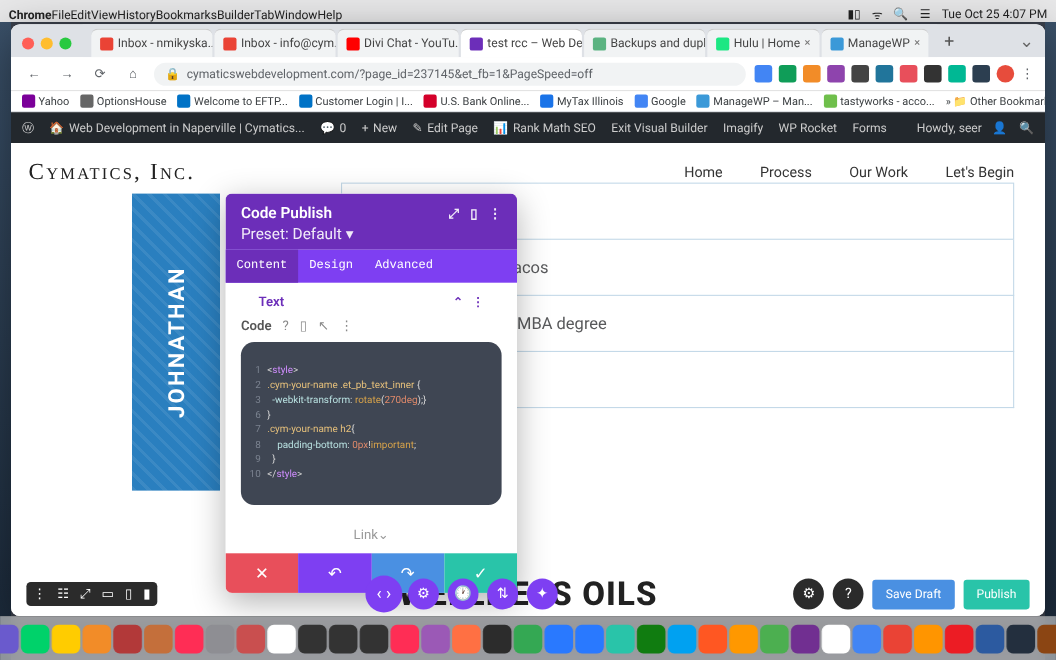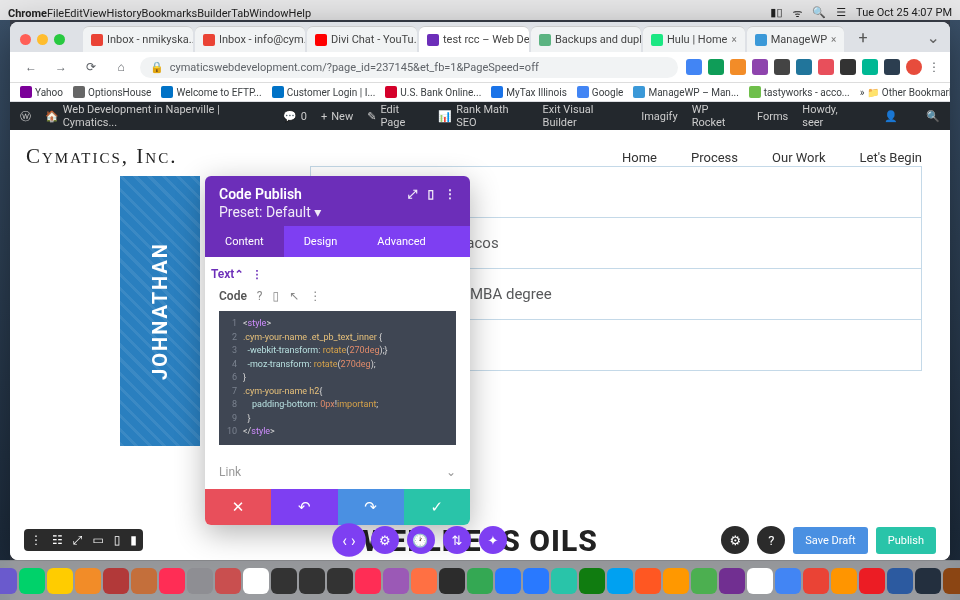--- a/index.html
+++ b/index.html
@@ -29,51 +29,51 @@
 .exticons { display:flex; gap:6px; align-items:center; }
 .ext { width:16px; height:16px; border-radius:3px; }
 
 .bm { display:flex; gap:10px; padding:3px 10px; background:#fff; border-bottom:1px solid #dadce0; font-size:10px; color:#3c4043; align-items:center; overflow:hidden; white-space:nowrap; }
 .bm span{display:flex;align-items:center;gap:3px}
 .bm .bmico{width:12px;height:12px;border-radius:2px}
 
 
 .wpbar { height:28px; background:#23282d; color:#ccc; display:flex; align-items:center; font-size:11px; padding:0 10px; gap:14px; }
 .wpbar .wpitem{display:flex;align-items:center;gap:4px}
-.wpbar .right{margin-left:auto;display:flex;gap:28px;align-items:center}
+.wpbar .right{margin-left:auto;display:flex;gap:10px;align-items:flex-end}
 
 
 .page { flex:1; background:#fff; position:relative; overflow:hidden; }
 .brand { position:absolute; top:14px; left:16px; font-family:Georgia,serif; font-size:21px; letter-spacing:2px; color:#222; font-variant:small-caps; }
 .nav { position:absolute; top:20px; right:28px; display:flex; gap:34px; font-size:13px; color:#333; }
 .sidebox { position:absolute; top:46px; left:110px; width:80px; height:270px; background:#2a7fbf; background-image:repeating-linear-gradient(45deg,rgba(255,255,255,.08) 0 3px,transparent 3px 10px); display:flex; align-items:center; justify-content:center; }
 .sidebox span { transform:rotate(-90deg); color:#fff; font-weight:700; font-size:20px; letter-spacing:2px; white-space:nowrap; }
 .rows { position:absolute; top:36px; left:300px; right:28px; }
 .row { border:1px solid #c4d9e8; border-top:none; padding:16px 20px; color:#58595b; font-size:15px; }
 .row:first-child{border-top:1px solid #c4d9e8}
 .wellness { position:absolute; bottom:2px; left:50%; transform:translateX(-50%); font-size:30px; font-weight:800; letter-spacing:1px; color:#222; }
 
 
 .panel { position:absolute; top:46px; left:195px; width:265px; background:#fff; border-radius:6px; box-shadow:0 8px 30px rgba(0,0,0,.3); overflow:hidden; font-size:12px; }
 .phead { background:#6c2eb9; color:#fff; padding:10px 14px 6px; }
 .phead h3{font-size:14px;font-weight:600;display:flex;align-items:center}
 .phead .icons{margin-left:auto;display:flex;gap:10px;font-size:12px;opacity:.9}
 .preset{font-size:14px;opacity:.9;margin-top:2px}
 .ptabs { background:#7e3ff2; display:flex; color:#fff; font-size:11px; }
-.ptab { padding:9px 20px; }
+.ptab { padding:9px 10px;font-family:Liberation Mono, monospace; }
 .ptab.active{background:#6c2eb9}
 .psearch{display:flex;background:#f1f1f1;padding:6px 10px;justify-content:space-between;color:#888}
 .filterbtn{background:#e3e3e3;padding:2px 6px;border-radius:3px;font-size:10px;color:#555}
-.psection{padding:10px 6px 4px;color:#6c2eb9;font-weight:600;display:flex;align-items:center}
+.psection{padding:10px 30px 4px;color:#6c2eb9;font-weight:600;display:flex;justify-content:space-between;align-items:center}
 .psection .sicons{display:flex;gap:8px;color:#6c2eb9;font-size:11px}
 .crow{padding:4px 14px 8px;display:flex;gap:10px;color:#888;font-size:12px;align-items:center}
-.code{margin:0 14px 10px;background:#3f4653;border-radius:0;padding:6px 4px;font-family:Menlo,monospace;font-size:9px;line-height:1.5;color:#d6d6d6;overflow:hidden}
+.code{margin:0 14px 10px;background:#3f4653;border-radius:12px;padding:20px 4px;font-family:Menlo,monospace;font-size:9px;line-height:1.5;color:#d6d6d6;overflow:hidden}
 .code .ln{color:#7a828f;width:14px;display:inline-block;text-align:right;margin-right:6px}
 .t-tag{color:#d08dff}.t-sel{color:#e6c07b}.t-prop{color:#b8e0e0}.t-val{color:#d6a24a}.t-num{color:#e08a6a}.t-br{color:#d6d6d6}
-.plink{padding:10px 14px;color:#999;display:flex;justify-content:space-between}
+.plink{padding:10px 14px;color:#999;display:flex;justify-content:center}
 .pactions{display:flex}
 .pab{flex:1;height:36px;display:flex;align-items:center;justify-content:center;color:#fff;font-size:15px}
 .pab.x{background:#e84f5b}.pab.u{background:#7e3ff2}.pab.r{background:#4a90e2}.pab.ok{background:#29c4a9}
 
 
 .dbar { position:absolute; bottom:6px; left:0; right:0; display:flex; align-items:center; padding:0 14px; gap:6px; }
 .dgroup{background:#2b2b2b;border-radius:4px;padding:4px 6px;display:flex;gap:10px;color:#fff;font-size:12px}
 .circ{width:28px;height:28px;border-radius:50%;display:flex;align-items:center;justify-content:center;color:#fff;font-size:13px}
 .cpurple{background:#7e3ff2}.cblack{background:#2b2b2b}
 .dexpand{transform:scale(1.2)}
@@ -260,21 +260,20 @@
         <span style="color:#555;font-weight:600">Code</span>
         <span>?</span>
         <span>▯</span>
         <span>↖</span>
         <span>⋮</span>
       </div>
       <div class="code" id="codebox">
           <div><span class="ln">1</span><span class="t-br">&lt;</span><span class="t-tag">style</span><span class="t-br">&gt;</span></div>
           <div><span class="ln">2</span><span class="t-sel">.cym-your-name .et_pb_text_inner</span> <span class="t-br">{</span></div>
           <div><span class="ln">3</span>&nbsp;&nbsp;<span class="t-prop">-webkit-transform</span>: <span class="t-val">rotate</span>(<span class="t-num">270deg</span>);}</div>
-          <div><span class="ln">4</span>&nbsp;&nbsp;<span class="t-prop">-moz-transform</span>: <span class="t-val">rotate</span>(<span class="t-num">270deg</span>);</div>
           <div><span class="ln">6</span><span class="t-br">}</span></div>
           <div><span class="ln">7</span><span class="t-sel">.cym-your-name h2</span><span class="t-br">{</span></div>
           <div><span class="ln">8</span>&nbsp;&nbsp;&nbsp;&nbsp;<span class="t-prop">padding-bottom</span>: <span class="t-num">0px</span><span class="t-br">!</span><span class="t-val">important</span>;</div>
           <div><span class="ln">9</span>&nbsp;&nbsp;<span class="t-br">}</span></div>
           <div><span class="ln">10</span><span class="t-br">&lt;/</span><span class="t-tag">style</span><span class="t-br">&gt;</span></div>
         </div>
       <div class="plink">
         <span>Link</span>
         <span>⌄</span>
       </div>

